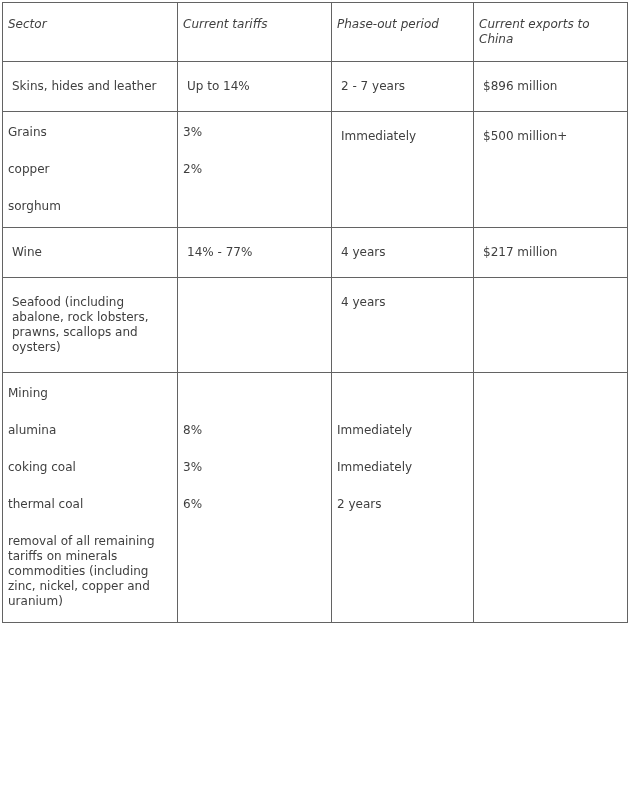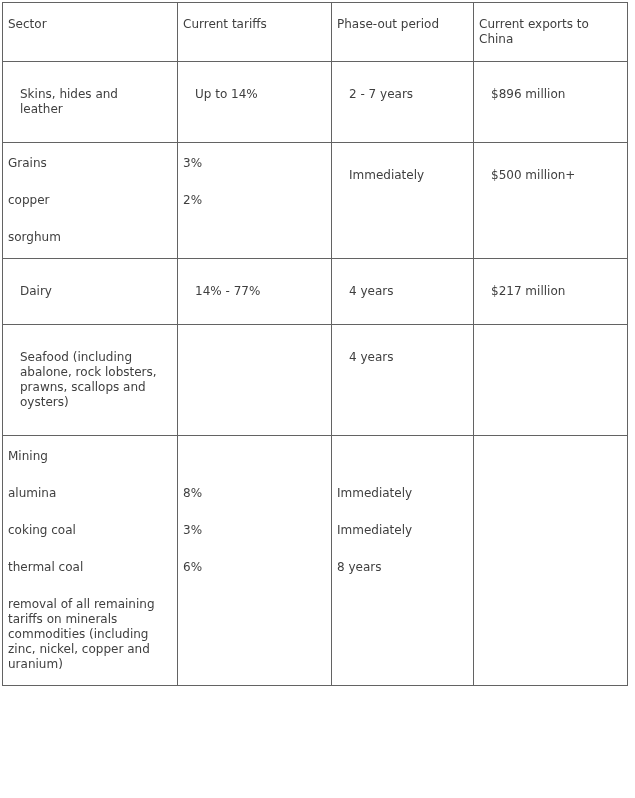--- a/index.html
+++ b/index.html
@@ -45,33 +45,34 @@
     line-height: 15px;
     padding: 13px 5px 13px 5px;
     color: #3f3f3f;
     background: #ffffff;
     word-wrap: break-word;
   }
 
   table.tariff-table th {
     padding-top: 14px;
     padding-bottom: 14px;
+    font-style: italic;
   }
 
   
   .stack > div {
     margin: 0 0 22px 0;
   }
   .stack > div:last-child {
     margin-bottom: 0;
   }
 
   
   .para {
-    margin: 12px;
+    margin: 4px;
   }
 
   .empty-cell {
     min-height: 1px;
   }
 </style>
 </head>
 <body>
 
 <div class="table-wrap">
@@ -121,21 +122,21 @@
           </td>
           <td>
             <div class="para">Immediately</div>
           </td>
           <td>
             <div class="para">$500 million+</div>
           </td>
         </tr>
         <tr>
           <td>
-            <div class="para">Dairy</div>
+            <div class="para">Wine</div>
           </td>
           <td>
             <div class="para">14% - 77%</div>
           </td>
           <td>
             <div class="para">4 years</div>
           </td>
           <td>
             <div class="para">$217 million</div>
           </td>
@@ -170,21 +171,21 @@
               <div class="para">8%</div>
               <div class="para">3%</div>
               <div class="para">6%</div>
             </div>
           </td>
           <td>
             <div class="stack">
               <div class="para">&nbsp;</div>
               <div class="para">Immediately</div>
               <div class="para">Immediately</div>
-              <div class="para">8 years</div>
+              <div class="para">2 years</div>
             </div>
           </td>
           <td>
             <div class="empty-cell">&nbsp;</div>
           </td>
         </tr>
       </tbody>
   </table>
 </div>
 

